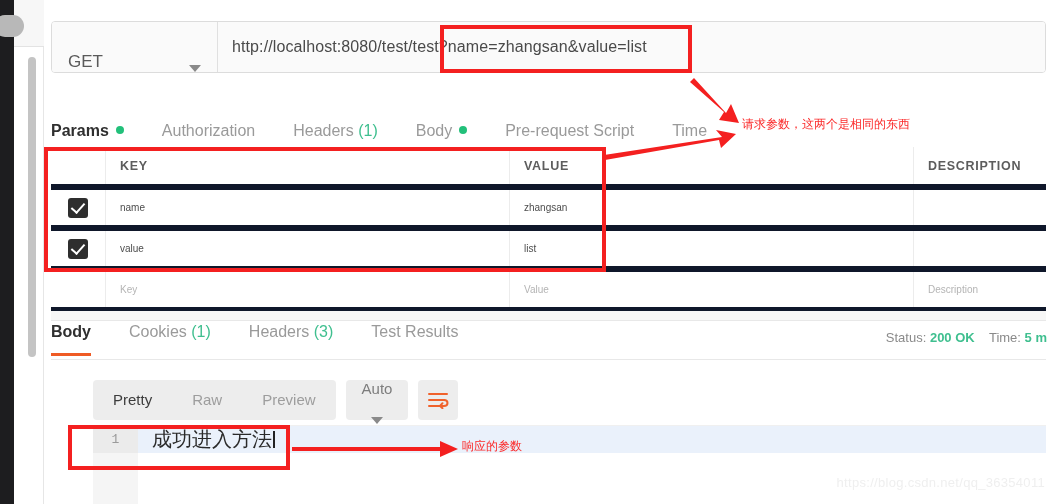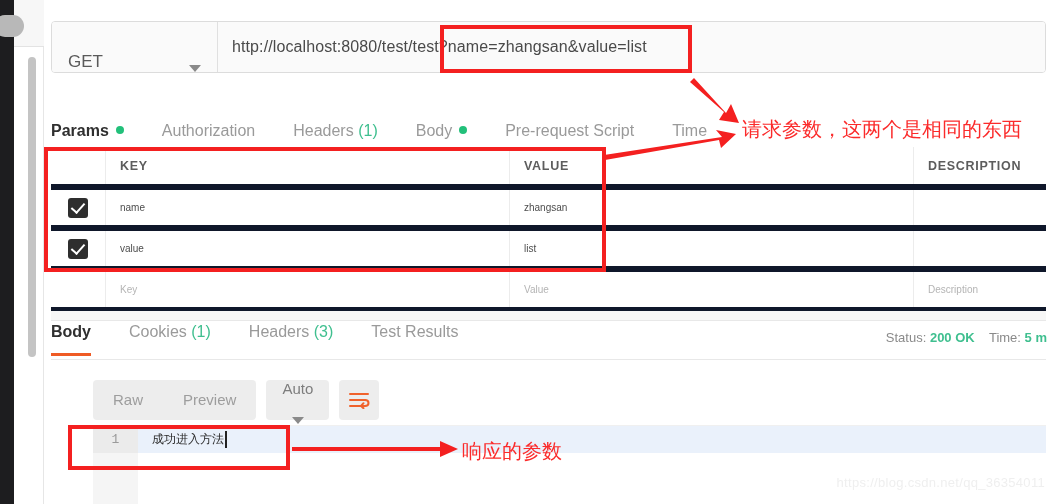--- a/index.html
+++ b/index.html
@@ -72,30 +72,30 @@
   .auto{display:flex;align-items:center;gap:20px;background:#ededed;border-radius:4px;height:40px;padding:0 16px;flex-direction:column;}
   .auto span{font-size:15px;color:#7d7d7d;}
   .wrapbtn{width:40px;height:40px;background:#ededed;border-radius:4px;display:flex;align-items:center;justify-content:center;}
 
   
   .code{position:absolute;left:48px;top:425px;width:953px;height:79px;background:#ffffff;border-top:1px solid #f0f0f0;}
   .gutter{position:absolute;left:0;top:0;width:45px;height:79px;background:#f5f5f5;}
   .lineno{position:absolute;left:0;top:0;width:45px;height:27px;line-height:27px;text-align:center;
     font-family:"Liberation Mono", monospace;font-size:13px;color:#9a9a9a;background:#ebebeb;}
   .codeline{position:absolute;left:45px;top:0;right:0;height:27px;background:#eaf1fb;display:flex;align-items:center;padding-left:14px;}
-  .codetext{font-size:12px;color:#2a2a2a;font-family:"Liberation Sans", sans-serif;}
+  .codetext{font-size:20px;color:#2a2a2a;font-family:"Liberation Sans", sans-serif;}
   .caretbar{display:inline-block;width:1.5px;height:17px;background:#222;margin-left:1px;}
 
   
   .wm{position:absolute;right:8px;bottom:14px;font-size:13px;color:#efefef;letter-spacing:.3px;}
 
   
   .anno{position:absolute;inset:0;pointer-events:none;}
   .rbox{position:absolute;border:4px solid #f42020;}
-  .atext{position:absolute;color:#fb2b2b;font-size:20px;white-space:nowrap;
+  .atext{position:absolute;color:#fb2b2b;font-size:12px;white-space:nowrap;
     font-family:"DejaVu Sans", sans-serif;}
 </style>
 </head>
 <body>
 
 <div id="app">
 
   <div class="left-dark"></div>
   <div class="left-panel">
     <div class="left-top-strip" style="left:0;"></div>
@@ -191,20 +191,21 @@
     <div class="res-meta">
       <span>Status:</span>
       <b>200 OK</b>
       &nbsp;&nbsp;
       <span>Time:</span>
       <b>5 m</b>
     </div>
 
     <div class="btoolbar">
       <div class="seg">
+        <span class="on">Pretty</span>
         <span>Raw</span>
         <span>Preview</span>
       </div>
       <div class="auto">
         <span>Auto</span>
         <span class="caret"></span>
       </div>
       <div class="wrapbtn">
         <svg width="22" height="18" viewBox="0 0 22 18">
           <g stroke="#f0622c" stroke-width="2" stroke-linecap="round" fill="none">

